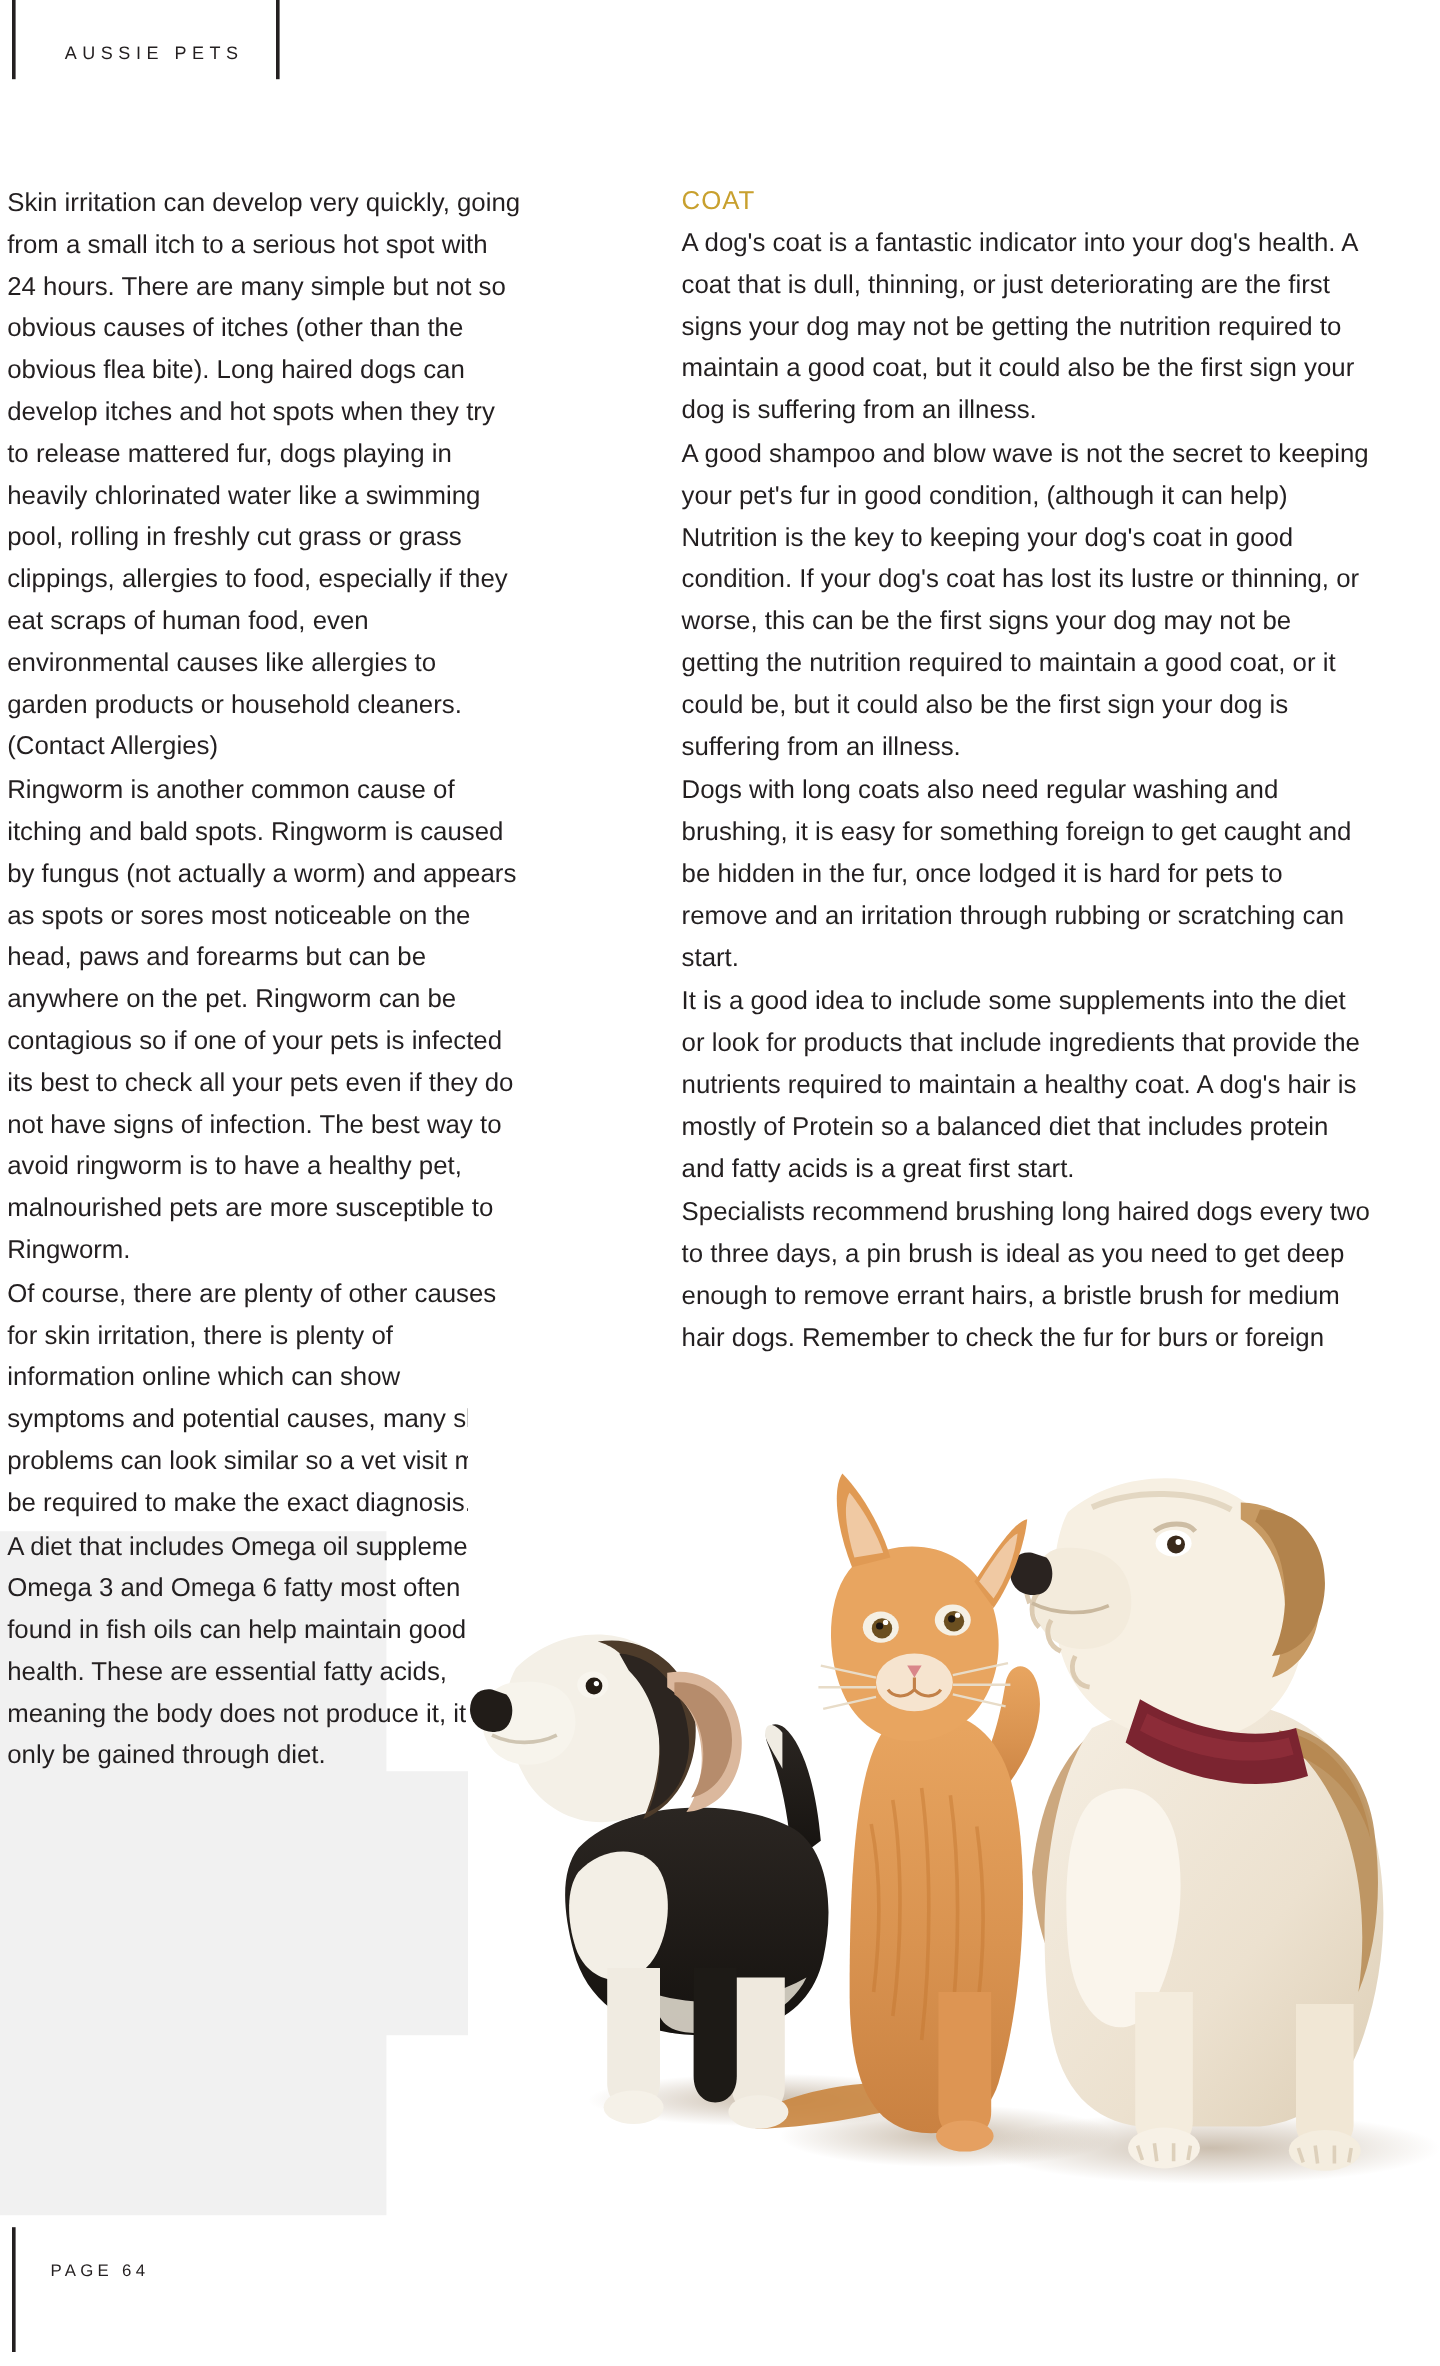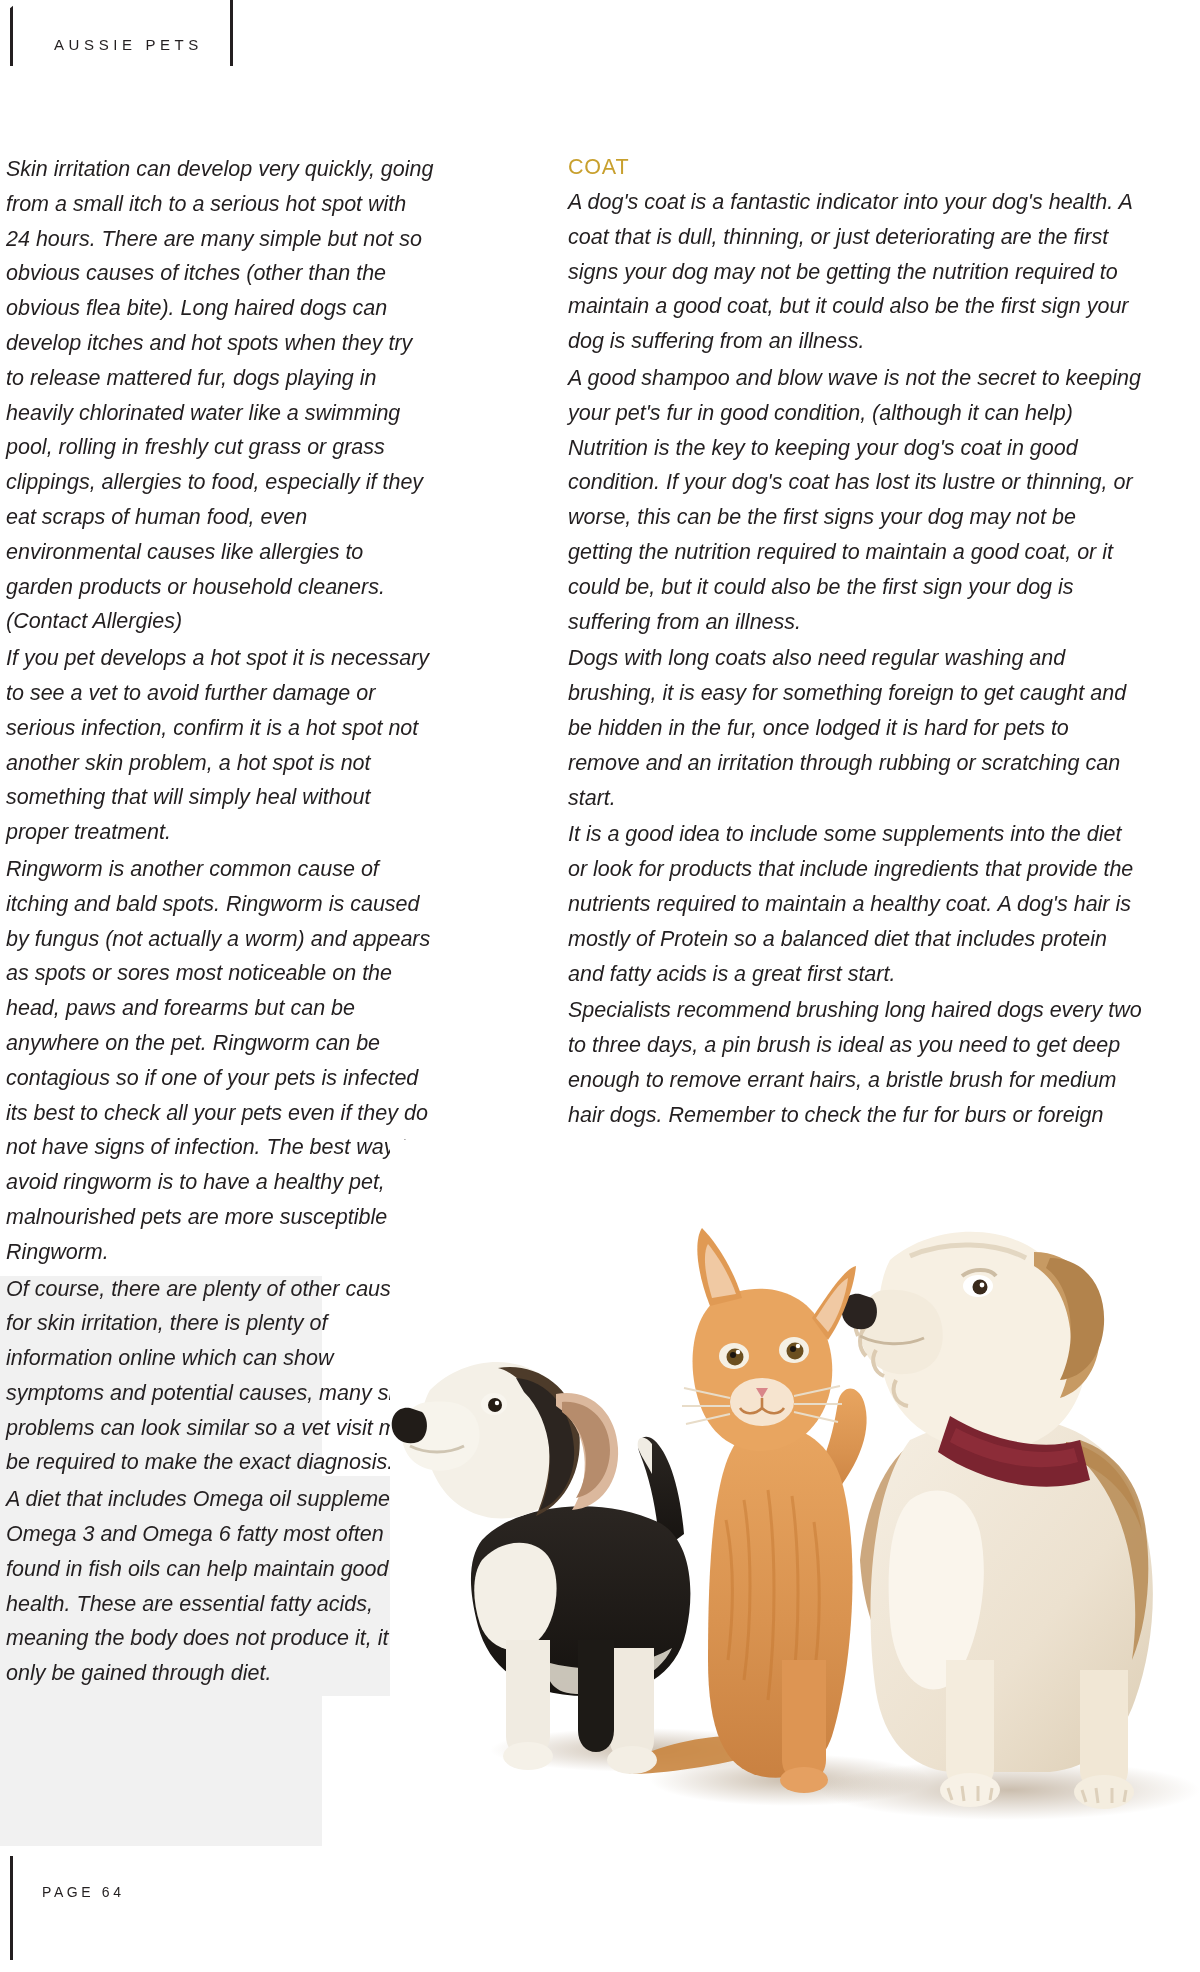--- a/index.html
+++ b/index.html
@@ -10,21 +10,20 @@
   body {
     font-family: "Liberation Sans", sans-serif;
     color: #1a1a1a;
   }
   .page {
     position: relative;
     width: 1200px;
     height: 1972px;
     background: #ffffff;
     overflow: hidden;
-    border-radius: 31px;
   }
 
   
   .header {
     position: absolute;
     left: 0;
     top: 0;
     width: 1200px;
     height: 100px;
   }
@@ -97,21 +96,20 @@
     top: 152px;
     width: 428px;
   }
   .col-right {
     left: 568px;
     top: 152px;
     width: 575px;
   }
   .col p {
     margin: 0 0 2px 0;
-    font-style: italic;
   }
   .section-head {
     font-size: 21.5px;
     font-weight: 400;
     letter-spacing: 0.8px;
     color: #c8a02e;
     margin: 0 0 3px 0;
     line-height: 30px;
   }
 
@@ -161,21 +159,20 @@
     <div class="header-rule-right"></div>
     <div class="kicker">AUSSIE PETS</div>
   </div>
 
   <div class="tint-panel"></div>
   <div class="tint-panel-2"></div>
   <div class="tint-panel-3"></div>
 
   <div class="col col-left">
     <p>Skin irritation can develop very quickly, going from a small itch to a serious hot spot with 24 hours. There are many simple but not so obvious causes of itches (other than the obvious flea bite). Long haired dogs can develop itches and hot spots when they try to release mattered fur, dogs playing in heavily chlorinated water like a swimming pool, rolling in freshly cut grass or grass clippings, allergies to food, especially if they eat scraps of human food, even environmental causes like allergies to garden products or household cleaners. (Contact Allergies)</p>
-    <p>If you pet develops a hot spot it is necessary to see a vet to avoid further damage or serious infection, confirm it is a hot spot not another skin problem, a hot spot is not something that will simply heal without proper treatment.</p>
     <p>Ringworm is another common cause of itching and bald spots. Ringworm is caused by fungus (not actually a worm) and appears as spots or sores most noticeable on the head, paws and forearms but can be anywhere on the pet. Ringworm can be contagious so if one of your pets is infected its best to check all your pets even if they do not have signs of infection. The best way to avoid ringworm is to have a healthy pet, malnourished pets are more susceptible to Ringworm.</p>
     <p>Of course, there are plenty of other causes for skin irritation, there is plenty of information online which can show symptoms and potential causes, many skin problems can look similar so a vet visit may be required to make the exact diagnosis.</p>
     <p>A diet that includes Omega oil supplements Omega 3 and Omega 6 fatty most often found in fish oils can help maintain good skin health. These are essential fatty acids, meaning the body does not produce it, it can only be gained through diet.</p>
   </div>
 
   <div class="col col-right">
     <div class="section-head">COAT</div>
     <p>A dog's coat is a fantastic indicator into your dog's health. A coat that is dull, thinning, or just deteriorating are the first signs your dog may not be getting the nutrition required to maintain a good coat, but it could also be the first sign your dog is suffering from an illness.</p>
     <p>A good shampoo and blow wave is not the secret to keeping your pet's fur in good condition, (although it can help) Nutrition is the key to keeping your dog's coat in good condition. If your dog's coat has lost its lustre or thinning, or worse, this can be the first signs your dog may not be getting the nutrition required to maintain a good coat, or it could be, but it could also be the first sign your dog is suffering from an illness.</p>
     <p>Dogs with long coats also need regular washing and brushing, it is easy for something foreign to get caught and be hidden in the fur, once lodged it is hard for pets to remove and an irritation through rubbing or scratching can start.</p>

